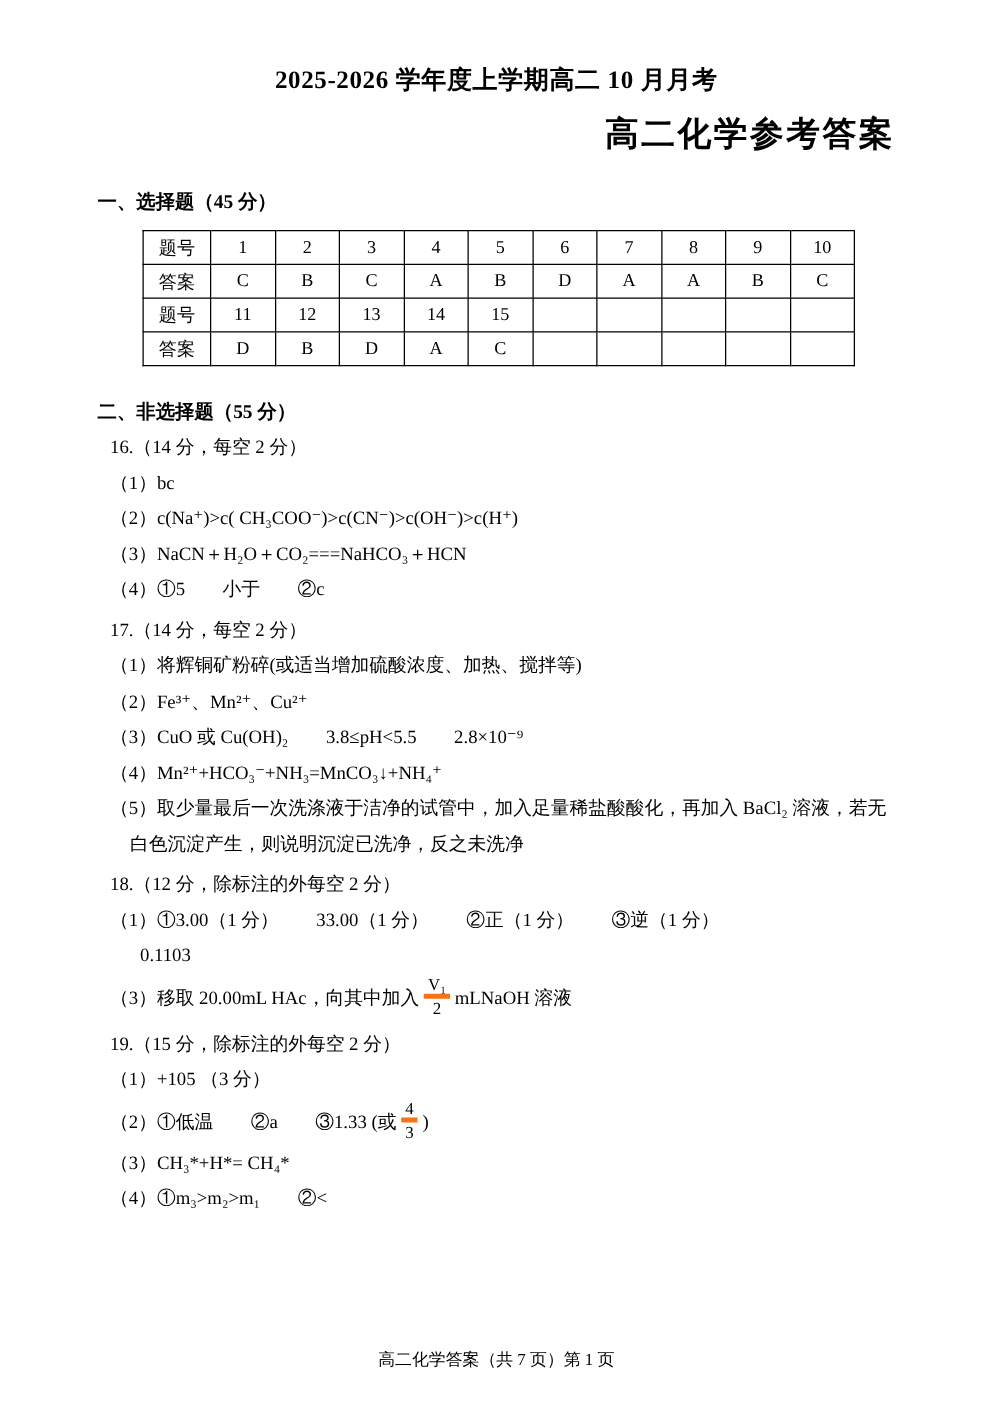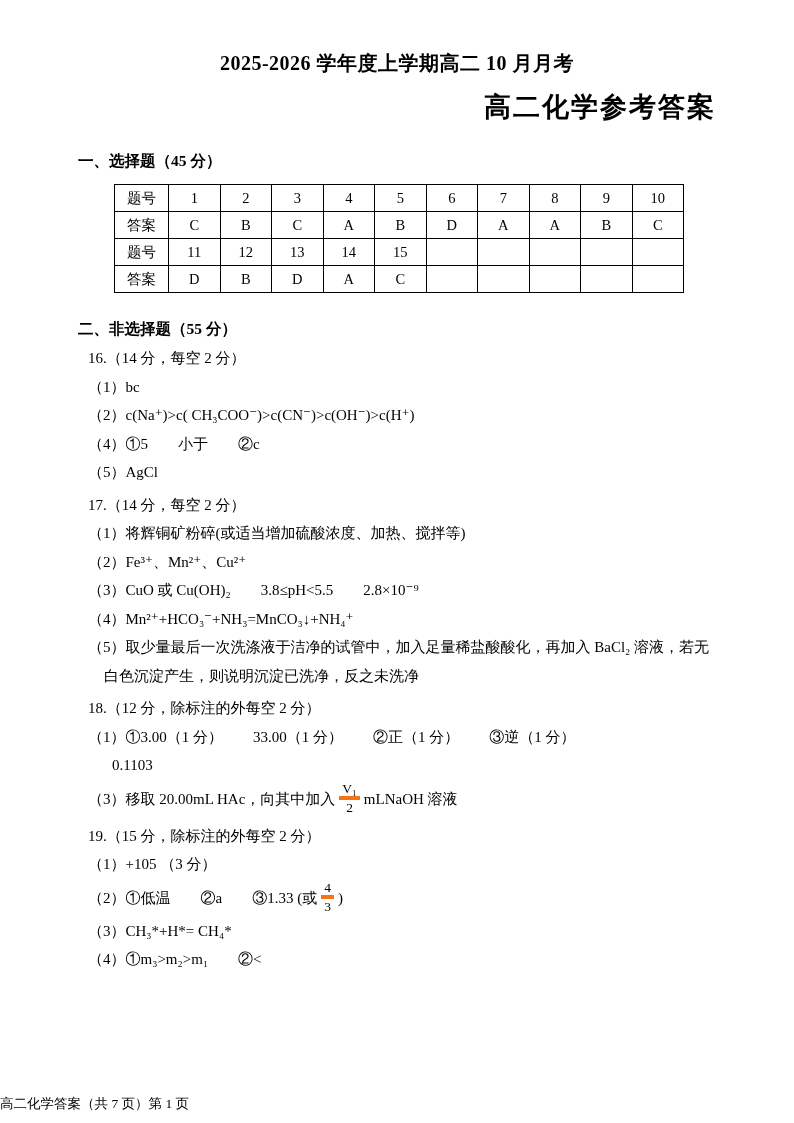--- a/index.html
+++ b/index.html
@@ -25,22 +25,22 @@
   .line.hang { padding-left:16px; text-indent:-16px; }
   .line.indent2 { margin-left:24px; }
   .line.tall { line-height:38px; }
   .frac {
     display:inline-block; vertical-align:middle; text-align:center;
     margin:0 4px; font-size:13.5px; line-height:1.15; position:relative; top:-2px;
   }
   .frac .num { display:block; border-bottom:4px solid #f97316; padding:0 3px; }
   .frac .den { display:block; }
   .footer {
-    position:absolute; left:0; right:0; bottom:10px;
-    font-size:13.5px;
+    position:absolute; left:0; right:0; bottom:26px;
+    text-align:center; font-size:13.5px;
   }
 </style>
 </head>
 <body>
 
 <div class="page">
 
   <div class="doc-title">2025-2026 学年度上学期高二 10 月月考</div>
   <div class="doc-subtitle">高二化学参考答案</div>
 
@@ -115,22 +115,22 @@
     </tr>
   </tbody>
     </table>
 
   <div class="sec-heading">二、非选择题（55 分）</div>
 
   <div class="qblock">
     <div class="qhead">16.（14 分，每空 2 分）</div>
     <div class="line">（1）bc</div>
     <div class="line">（2）c(Na⁺)&gt;c( CH₃COO⁻)&gt;c(CN⁻)&gt;c(OH⁻)&gt;c(H⁺)</div>
+    <div class="line">（3）NaCN＋H₂O＋CO₂===NaHCO₃＋HCN</div>
     <div class="line">（4）①5　　小于　　②c</div>
-    <div class="line">（5）AgCl</div>
   </div>
 
   <div class="qblock">
     <div class="qhead">17.（14 分，每空 2 分）</div>
     <div class="line">（1）将辉铜矿粉碎(或适当增加硫酸浓度、加热、搅拌等)</div>
     <div class="line">（2）Fe³⁺、Mn²⁺、Cu²⁺</div>
     <div class="line">（3）CuO 或 Cu(OH)₂　　3.8≤pH&lt;5.5　　2.8×10⁻⁹</div>
     <div class="line">（4）Mn²⁺+HCO₃⁻+NH₃=MnCO₃↓+NH₄⁺</div>
     <div class="line hang">（5）取少量最后一次洗涤液于洁净的试管中，加入足量稀盐酸酸化，再加入 BaCl₂ 溶液，若无白色沉淀产生，则说明沉淀已洗净，反之未洗净</div>
   </div>

